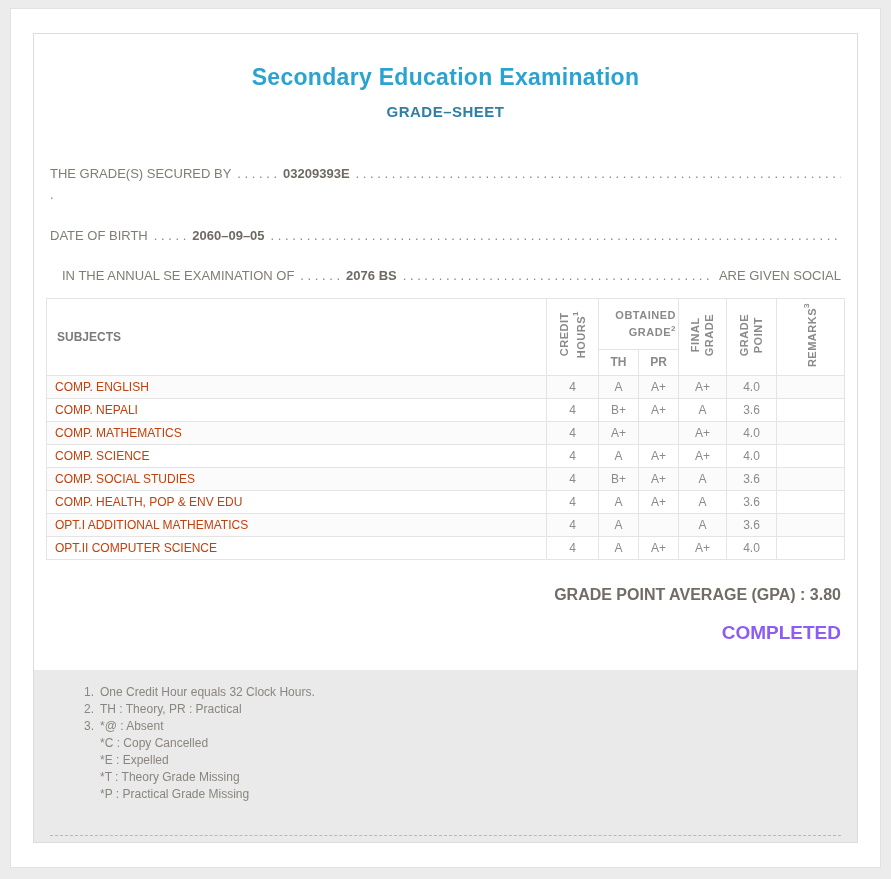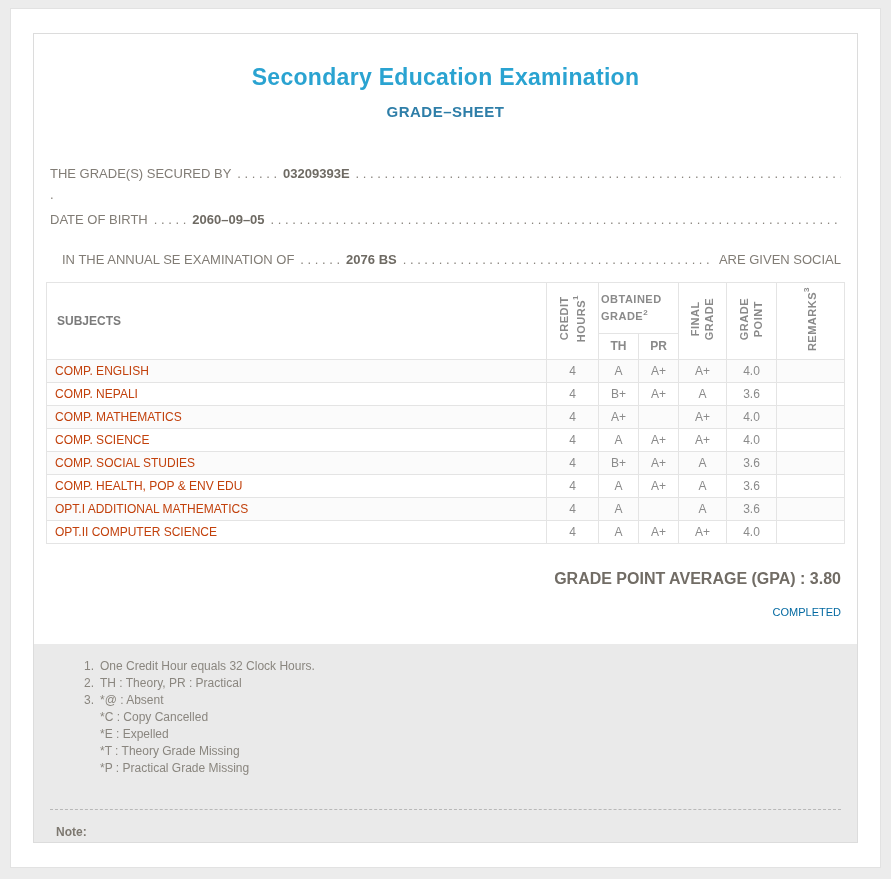--- a/index.html
+++ b/index.html
@@ -51,55 +51,55 @@
     font-size:13px;
     padding:0 4px;
   }
   .info-line .lbl { margin-right:6px; }
   .info-line .dots { color:#8a857e; margin-right:6px; }
   .info-line .dots-fill { flex:1 1 auto; overflow:hidden; color:#8a857e; }
   .info-line .val { font-weight:bold; color:#6e6a63; margin-right:6px; }
   .info-line .suffix { margin-left:6px; }
   .line-1 { margin-top:46px; }
   .wrap-dot { margin-top:6px; padding:0 4px; color:#8a857e; font-size:13px; }
-  .line-2 { margin-top:10px; }
+  .line-2 { margin-top:26px; }
   .line-3 { margin-top:25px;margin-left:12px; }
 
   table { width:100%; border-collapse:collapse; margin-top:15px; table-layout:fixed; }
   th, td { border:1px solid #e4e4e4; }
   thead th { font-weight:bold; color:#8a8a8a; background:#ffffff; }
   .subjects-h {
     text-align:left; vertical-align:middle;
     padding:6px 10px; font-size:12px; color:#7b7b7b;
   }
   .vert-h { text-align:center; vertical-align:middle; padding:4px 0; }
   .vert {
     writing-mode:vertical-rl;
     transform:rotate(180deg);
     display:inline-block;
     line-height:1.3;
     font-size:11px;
     letter-spacing:0.5px;
     white-space:nowrap;
   }
-  .obtained-h { text-align:left; padding:4px 2px; font-size:11px; line-height:1.5; height:44px; letter-spacing:0.5px; }
+  .obtained-h { text-align:right; padding:4px 2px; font-size:11px; line-height:1.5; height:44px; letter-spacing:0.5px; }
   sup { font-size:8px; }
   .subhead th { height:23px; font-size:12px; color:#8a8a8a; }
   tbody td { height:23px; padding:2px 8px; font-size:12px; color:#8b8b8b; }
   tbody td.subj { color:#c2410c;margin-top:48px; }
   tbody td.c { text-align:center; }
   tbody tr:nth-child(odd) { background:#fbfbfb; }
 
   .gpa-line {
     text-align:right; font-weight:bold; font-size:16px;
     color:#716c65; margin:26px 4px 0;
   }
   .status-line {
-    text-align:right; font-weight:normal; font-size:11px;
-    color:#0369a1; margin:18px 4px 26px;
+    text-align:right; font-weight:bold; font-size:19px;
+    color:#8b5cf6; margin:18px 4px 26px;
   }
 
   .footnotes { padding-left:28px; padding-top:2px; }
   .fn-row { display:flex; font-size:12px; color:#8a867f; line-height:17px; }
   .fn-marker { width:18px; text-align:right; margin-right:6px; flex:0 0 auto; }
   .fn-text { flex:1; }
 
   .dashed-divider { border-top:1px dashed #b8b8b8; margin:32px 2px 14px; height:0; }
 
   .note-block { padding:0 8px; }

